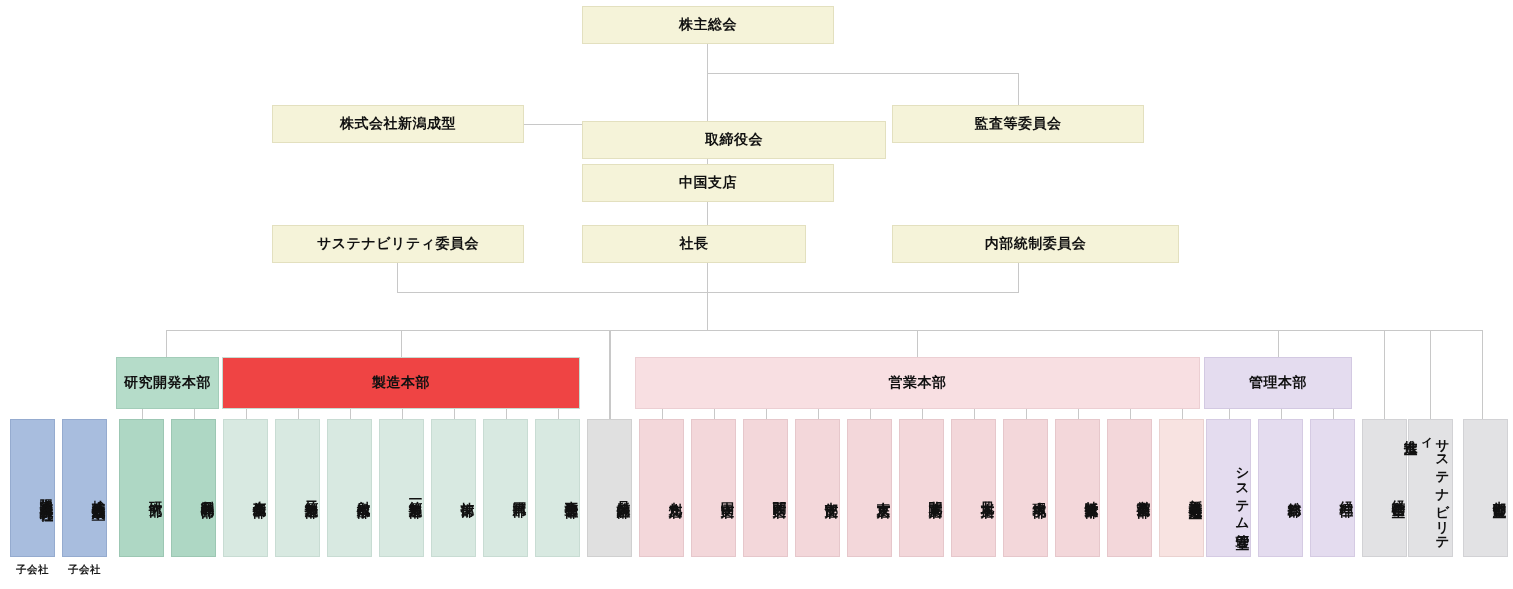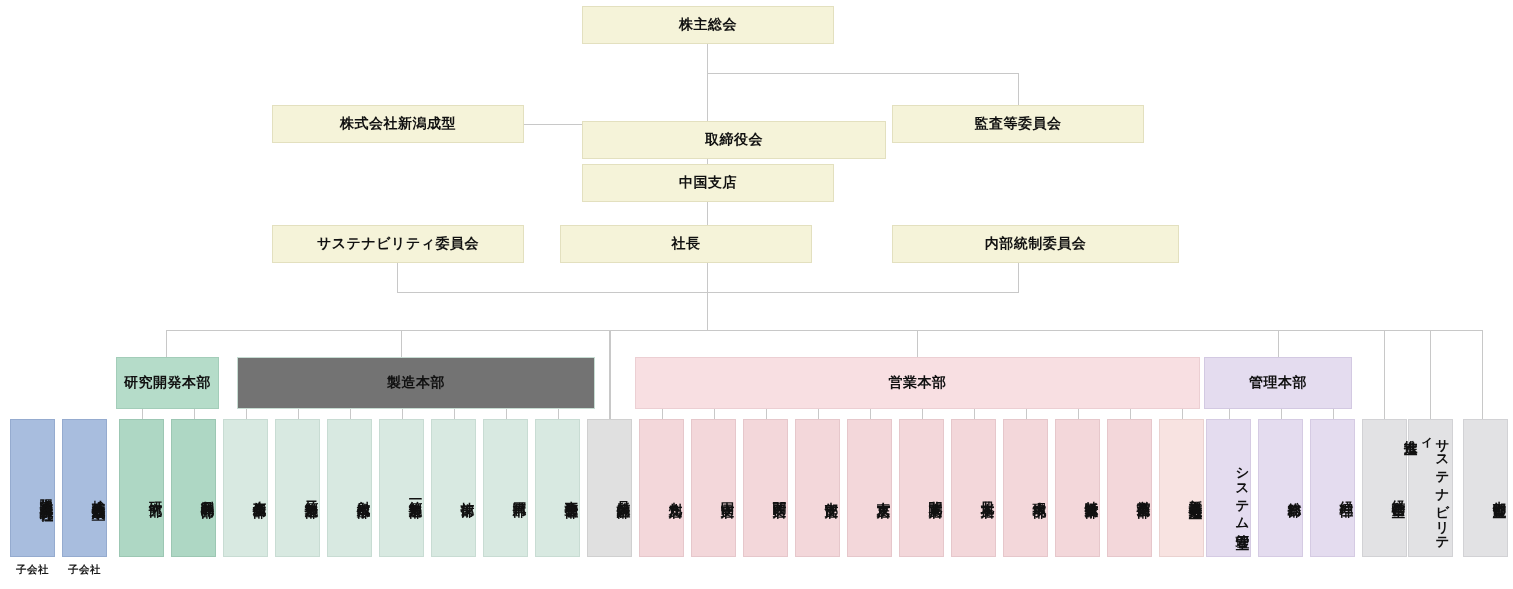--- a/index.html
+++ b/index.html
@@ -37,21 +37,21 @@
     background: #f5f3d9;
     border-color: #e3e0bf;
     height: 38px;
   }
   
   .div-head {
     height: 52px;
     font-size: 14px;
   }
   .div-rd      { background: #b5dcc9; border-color: #a3cdb9; }
-  .div-mfg     { background: #737373; border-color: #c6dcd2; margin-left: 15px; }
+  .div-mfg     { background: #ef4444; border-color: #c6dcd2; }
   .div-sales   { background: #f8dfe2; border-color: #eccfd3; }
   .div-admin   { background: #e4dcef; border-color: #d3c9e2; }
 
   
   .dept {
     position: absolute;
     box-sizing: border-box;
     border: 1px solid #cfcfcf;
     writing-mode: vertical-rl;
     text-orientation: upright;
@@ -154,21 +154,21 @@
       <div class="line vline" style="left: 1333px; top: 395px; height: 24px;"></div>
     </div>
 
   <div id="governance-layer">
       <div class="node gov" style="left: 582px; top: 6px; width: 252px;">株主総会</div>
       <div class="node gov" style="left: 272px; top: 105px; width: 252px;">株式会社新潟成型</div>
       <div class="node gov" style="left: 582px; top: 121px; width: 304px;">取締役会</div>
       <div class="node gov" style="left: 892px; top: 105px; width: 252px;">監査等委員会</div>
       <div class="node gov" style="left: 582px; top: 164px; width: 252px;">中国支店</div>
       <div class="node gov" style="left: 272px; top: 225px; width: 252px;">サステナビリティ委員会</div>
-      <div class="node gov" style="left: 560px; top: 225px; width: 252px;">社長</div>
+      <div class="node gov" style="left: 582px; top: 225px; width: 224px;">社長</div>
       <div class="node gov" style="left: 892px; top: 225px; width: 287px;">内部統制委員会</div>
     </div>
 
   <div id="divisions-layer">
       <div class="node div-head div-rd" style="left: 116px; top: 357px; width: 103px;">研究開発本部</div>
       <div class="node div-head div-mfg" style="left: 222px; top: 357px; width: 358px;">製造本部</div>
       <div class="node div-head div-sales" style="left: 635px; top: 357px; width: 565px;">営業本部</div>
       <div class="node div-head div-admin" style="left: 1204px; top: 357px; width: 148px;">管理本部</div>
     </div>
 

